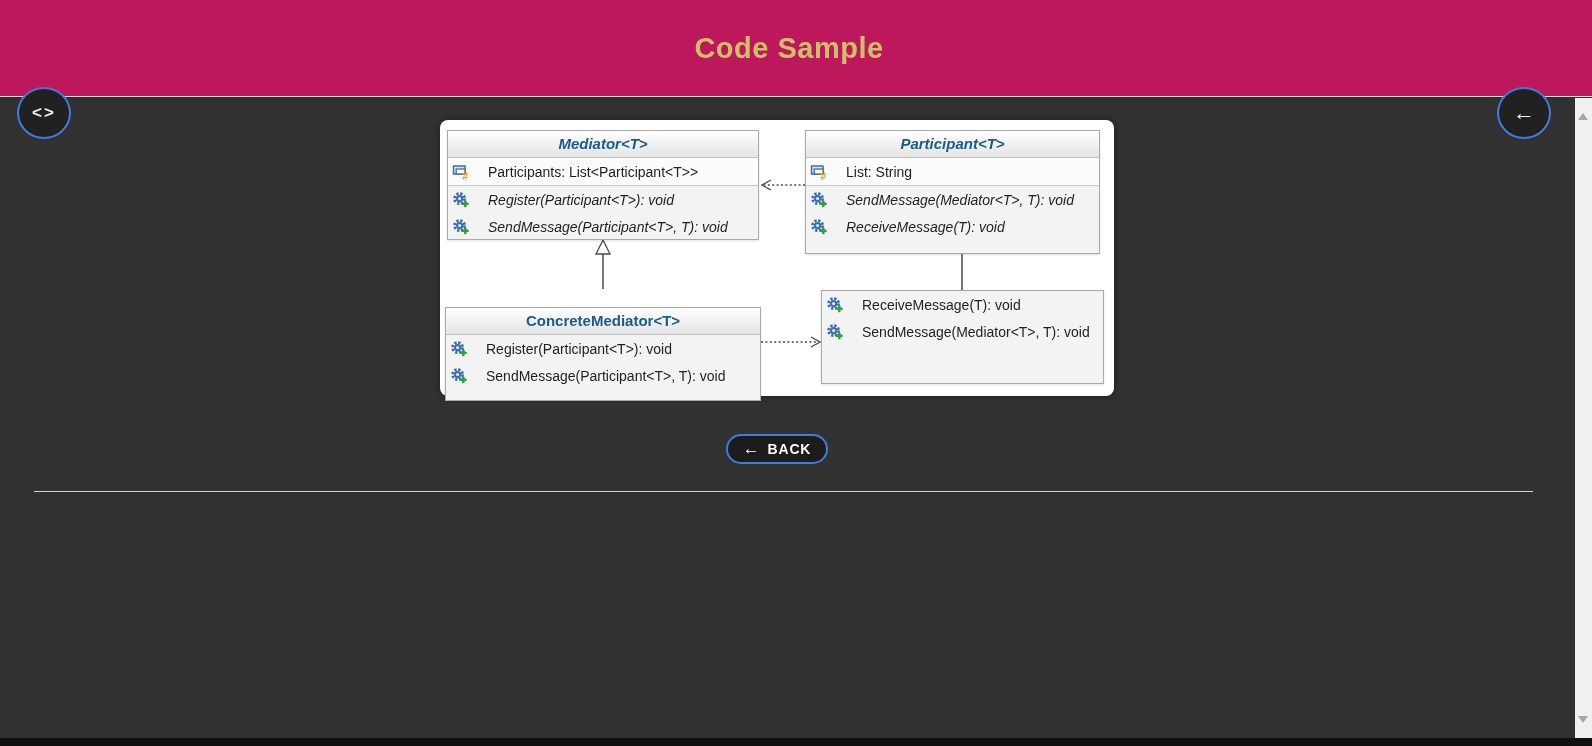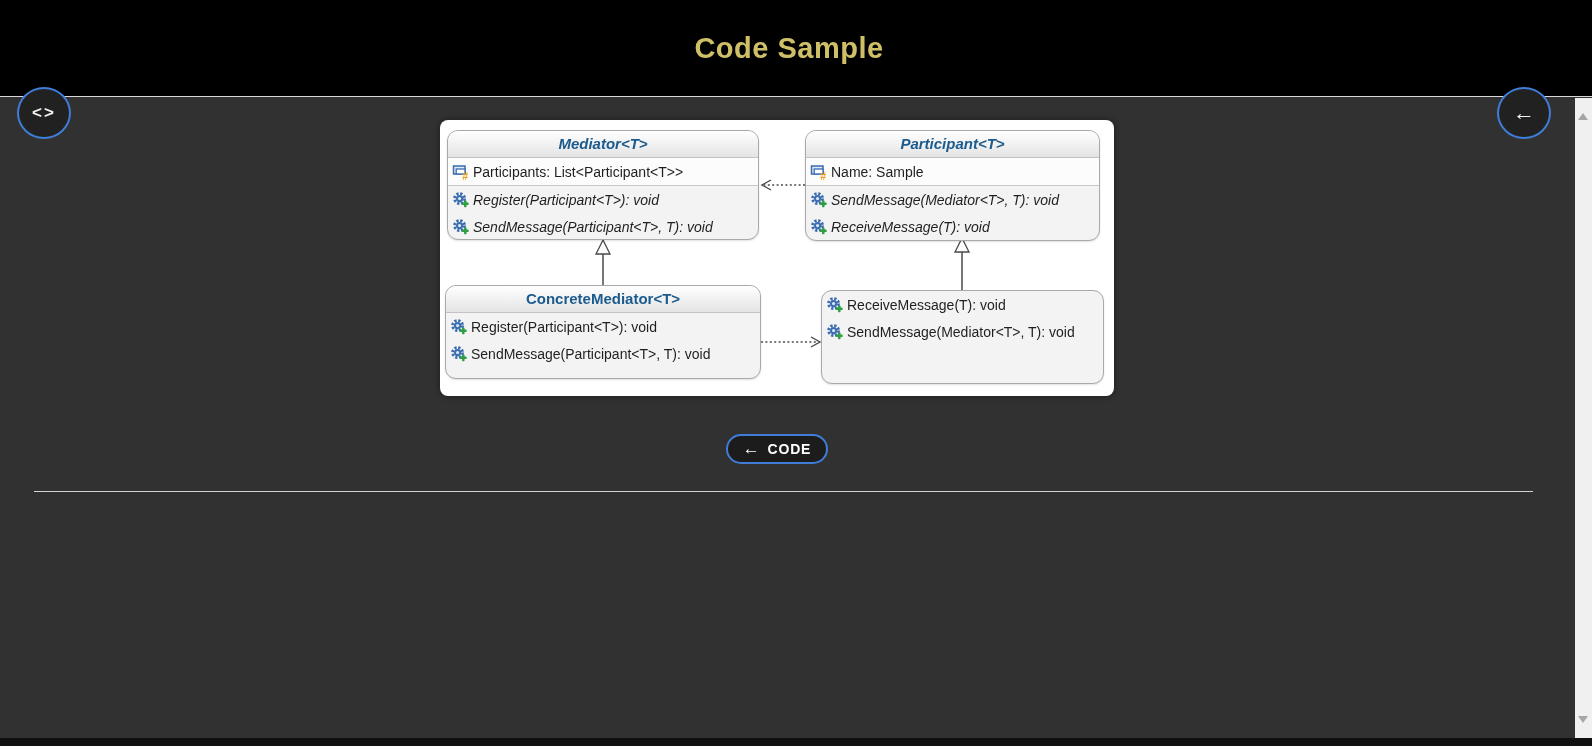--- a/index.html
+++ b/index.html
@@ -6,21 +6,21 @@
   html,body { width:1592px; height:746px; overflow:hidden; }
   body {
     position:relative;
     background:#313131;
     font-family:"Liberation Sans", sans-serif;
   }
 
   
   .header {
     position:absolute; left:0; top:0; width:100%; height:97px;
-    background:#000000;
+    background:#be185d;
     border-bottom:1px solid #d8d8d8;
     display:flex; align-items:center; justify-content:center;
   }
   .header-title {
     color:#cfc068; font-size:29px; font-weight:bold; letter-spacing:0.5px;
     padding-right:14px;
   }
 
   
   .fab {
@@ -38,34 +38,34 @@
   
   .panel {
     position:absolute; left:440px; top:120px; width:674px; height:276px;
     background:#ffffff; border-radius:8px;
     box-shadow:0 0 6px rgba(0,0,0,0.45);
   }
   .arrows { position:absolute; left:0; top:0; pointer-events:none; }
 
   .cls {
     position:absolute; background:#f3f3f3;
-    border:1px solid #a9a9a9; border-radius:11px;
+    border:1px solid #a9a9a9; border-radius:0;
     overflow:hidden;
     box-shadow:0 1px 2px rgba(0,0,0,0.12);
   }
   .cls-title {
     height:27px; line-height:26px; text-align:center;
     font-size:15px; font-weight:bold; color:#1c5b8d;
     background:linear-gradient(#ffffff, #e4e4e4);
     border-bottom:1px solid #c2c2c2;
   }
   .cls.abstract .cls-title { font-style:italic; }
   .cls-row {
     height:27px; display:flex; align-items:center;
-    padding-left:4px; gap:3px;
+    padding-left:4px; gap:18px;
     font-size:14px; color:#1f1f1f; white-space:nowrap;
   }
   .cls-row.field { background:#fcfcfc; }
   .cls-methods { border-top:1px solid #c8c8c8;text-align:right; }
   .cls.abstract .cls-methods .member-text { font-style:italic; }
   .ic { width:18px; height:18px; flex:0 0 18px; display:inline-flex; }
   .ic svg { width:18px; height:18px; }
 
   
   .actions {
@@ -186,29 +186,29 @@
         <span class="ic">
             <svg>
               <use href="#ic-gear"></use>
             </svg>
           </span>
         <span class="member-text">SendMessage(Participant&lt;T&gt;, T): void</span>
       </div>
     </div>
   </div>
 
-  <div class="cls abstract" style="left:365px; top:10px; width:295px; height:111px">
+  <div class="cls abstract" style="left:365px; top:10px; width:295px; height:124px">
     <div class="cls-title">Participant&lt;T&gt;</div>
     <div class="cls-row field">
       <span class="ic">
           <svg>
             <use href="#ic-field"></use>
           </svg>
         </span>
-      <span class="member-text">Name: Sample</span>
+      <span class="member-text">List: String</span>
     </div>
     <div class="cls-methods">
       <div class="cls-row">
         <span class="ic">
             <svg>
               <use href="#ic-gear"></use>
             </svg>
           </span>
         <span class="member-text">SendMessage(Mediator&lt;T&gt;, T): void</span>
       </div>
@@ -216,21 +216,21 @@
         <span class="ic">
             <svg>
               <use href="#ic-gear"></use>
             </svg>
           </span>
         <span class="member-text">ReceiveMessage(T): void</span>
       </div>
     </div>
   </div>
 
-  <div class="cls" style="left:5px; top:165px; width:316px; height:94px">
+  <div class="cls" style="left:5px; top:187px; width:316px; height:94px">
     <div class="cls-title">ConcreteMediator&lt;T&gt;</div>
     <div class="cls-methods" style="border-top:none">
       <div class="cls-row">
         <span class="ic">
             <svg>
               <use href="#ic-gear"></use>
             </svg>
           </span>
         <span class="member-text">Register(Participant&lt;T&gt;): void</span>
       </div>
@@ -263,21 +263,21 @@
           </span>
         <span class="member-text">SendMessage(Mediator&lt;T&gt;, T): void</span>
       </div>
     </div>
   </div>
 </div>
 
 <div class="actions">
   <button class="pill">
     <span class="arrow-glyph">←</span>
-    <span>CODE</span>
+    <span>BACK</span>
   </button>
 </div>
 
 <div class="divider"></div>
 
 <div class="scrollbar">
   <div class="sb-arrow sb-up"></div>
   <div class="sb-arrow sb-down"></div>
 </div>
 

